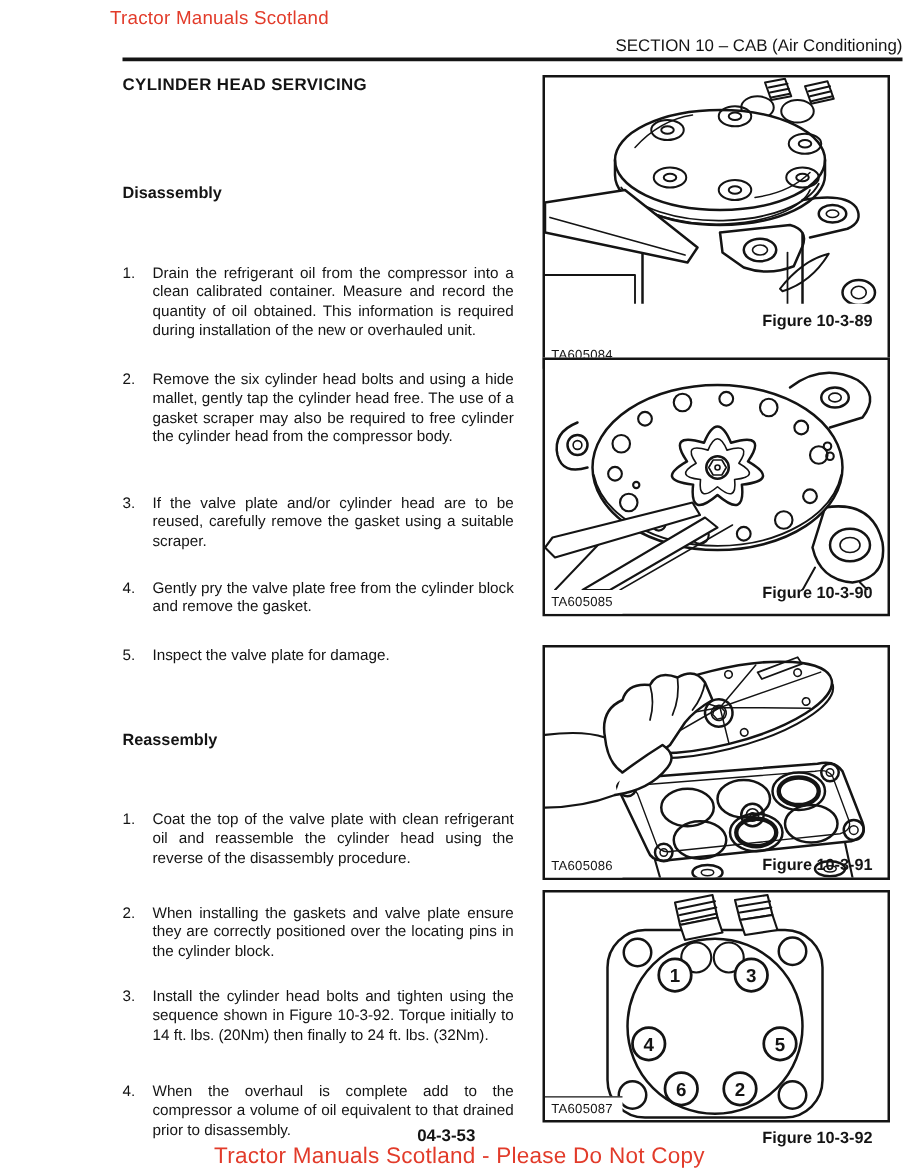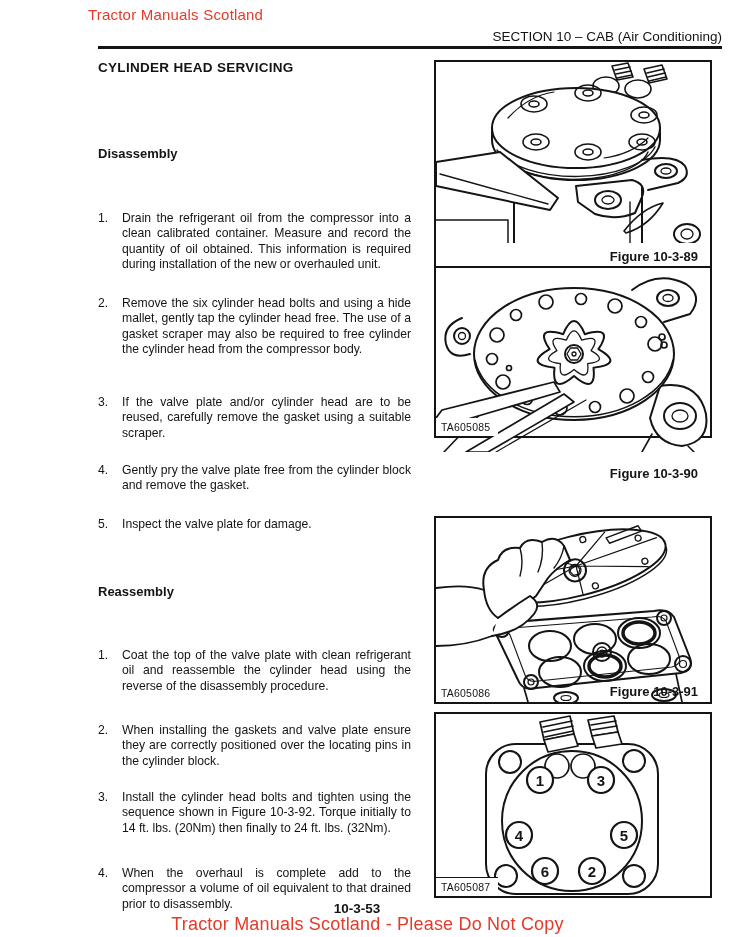--- a/index.html
+++ b/index.html
@@ -175,21 +175,21 @@
         <polygon points="0,100 64,90 122,136 114,148 0,124" fill="#fff"></polygon>
         <line x1="4" y1="112" x2="112" y2="142" stroke-width="1.4"></line>
       </g>
 
       <path d="M0,158 H72 M72,158 V181" stroke-width="1.5"></path>
     </svg>
     <figcaption class="fig-id">TA605084</figcaption>
   </figure>
   <div class="fig-caption" style="top:249px">Figure 10-3-89</div>
 
-  <figure class="fig" style="top:266px; height:172px">
+  <figure class="fig" style="top:286px; height:207px">
     <svg viewBox="0 0 274 184" fill="none" stroke="#141414" stroke-width="2" stroke-linecap="round" stroke-linejoin="round">
 
       <path d="M196,22 Q222,2 250,16 Q268,28 254,46 L228,54" fill="#fff"></path>
       <ellipse cx="232" cy="30" rx="11" ry="8"></ellipse>
         <ellipse cx="232" cy="30" rx="5" ry="3.5" stroke-width="1.3"></ellipse>
       <path d="M26,50 Q6,58 10,76 Q14,92 34,86" fill="#fff"></path>
       <circle cx="26" cy="68" r="8"></circle>
         <circle cx="26" cy="68" r="3.5" stroke-width="1.3"></circle>
       <path d="M224,118 Q262,112 270,146 Q274,174 246,178 Q220,176 214,150 Z" fill="#fff"></path>
       <ellipse cx="244" cy="148" rx="16" ry="13"></ellipse>
@@ -336,17 +336,18 @@
           <text x="165" y="71.5">3</text>
           <text x="83" y="126.5">4</text>
           <text x="188" y="126.5">5</text>
           <text x="109" y="162.5">6</text>
           <text x="156" y="162.5">2</text>
         </g>
       </g>
     </svg>
     <figcaption class="fig-id topline">TA605087</figcaption>
   </figure>
-
-  <div class="page-number">10-3-53</div>
+  <div class="fig-caption" style="top:902px">Figure 10-3-92</div>
+
+  <div class="page-number">04-3-53</div>
   <div class="wm-bottom">Tractor Manuals Scotland - Please Do Not Copy</div>
 
 </div>
 
 </body></html>

